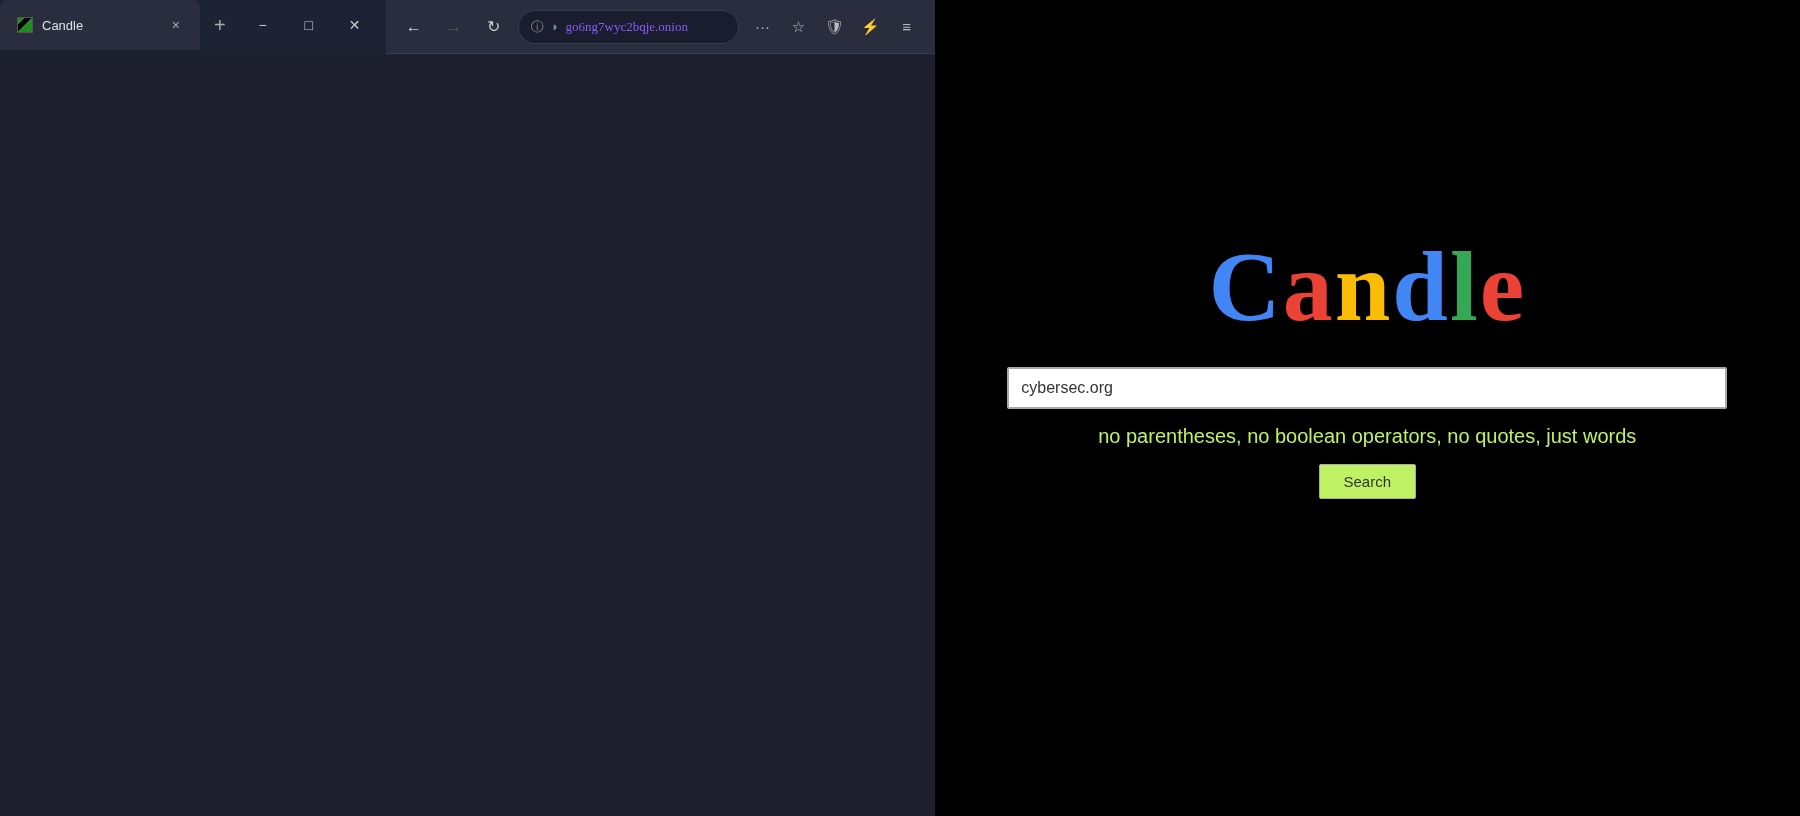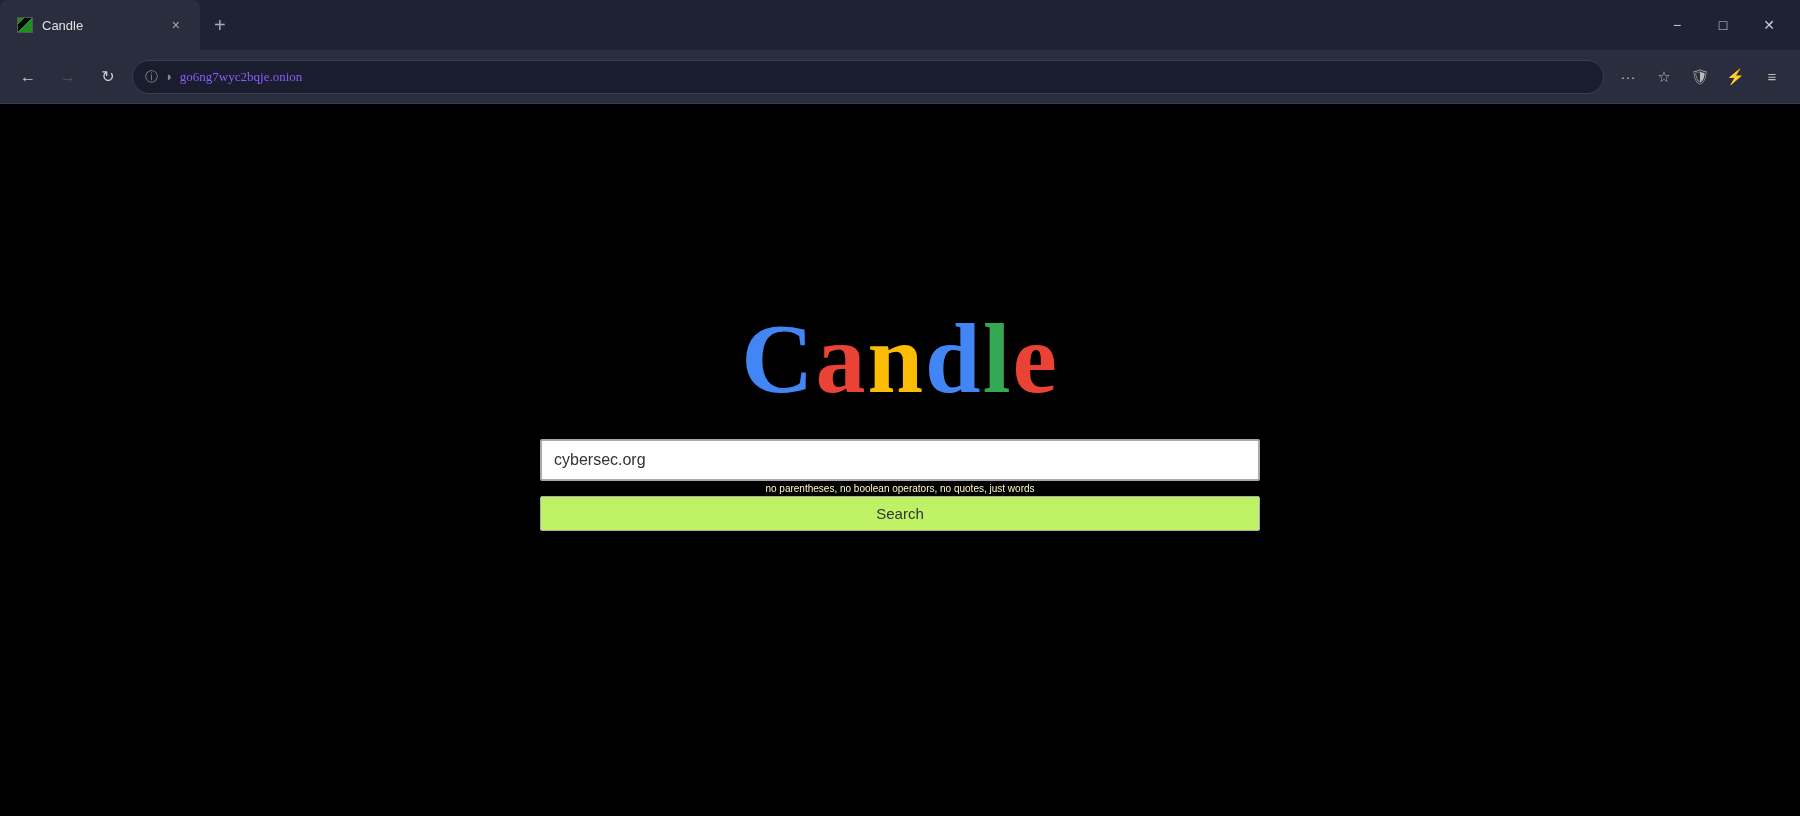--- a/index.html
+++ b/index.html
@@ -3,21 +3,21 @@
   <meta charset="utf-8">
   <style>
     * { margin: 0; padding: 0; box-sizing: border-box; }
     body { width: 1800px; height: 816px; overflow: hidden; font-family: Arial, sans-serif; background: #1a1a2e; }
 
     
     .browser-window {
       width: 1800px;
       height: 816px;
       display: flex;
-      flex-direction: column;
+      flex-direction: row;
       background: #1e2030;
     }
 
     
     .title-bar {
       height: 50px;
       background: #1e2235;
       display: flex;
       align-items: center;
       padding: 0;
@@ -204,39 +204,40 @@
     .logo-a { color: #EA4335; }
     .logo-n { color: #FBBC05; }
     .logo-d { color: #4285F4; }
     .logo-l { color: #34A853; }
     .logo-e { color: #EA4335; }
 
     
     .search-area {
       display: flex;
       flex-direction: column;
-      gap: 2px;
+      align-items: center;
+      gap: 16px;
       width: 720px;
     }
 
     .search-input {
       width: 100%;
       height: 42px;
       background: #ffffff;
       border: 2px solid #aaa;
       border-radius: 2px;
       padding: 0 12px;
       font-size: 16px;
       color: #333;
       outline: none;
     }
 
     .search-hint {
-      color: #fef9c3;
-      font-size: 10px;
+      color: #bef264;
+      font-size: 20px;
       text-align: center;
     }
 
     .search-button {
       padding: 8px 24px;
       background: #bef264;
       border: 1px solid #aaa;
       border-radius: 2px;
       font-size: 15px;
       color: #333;

